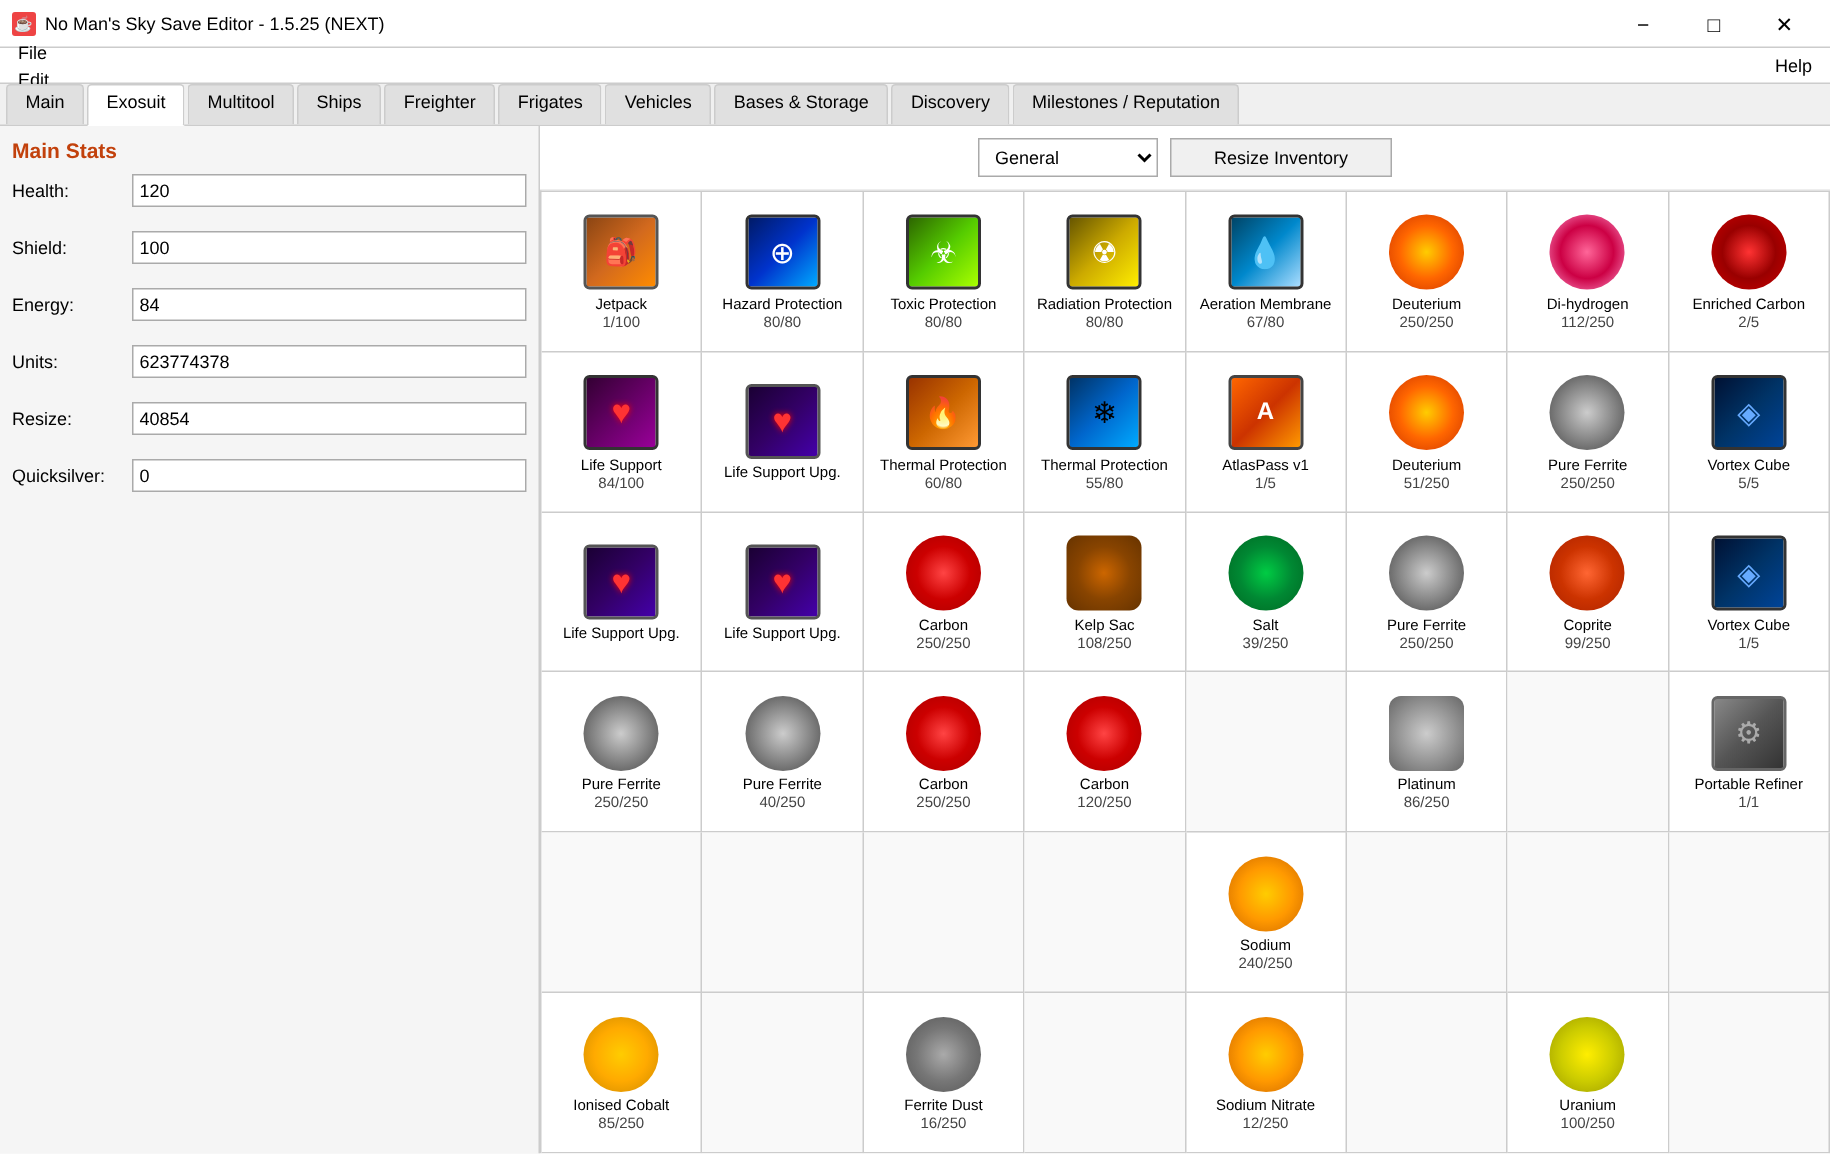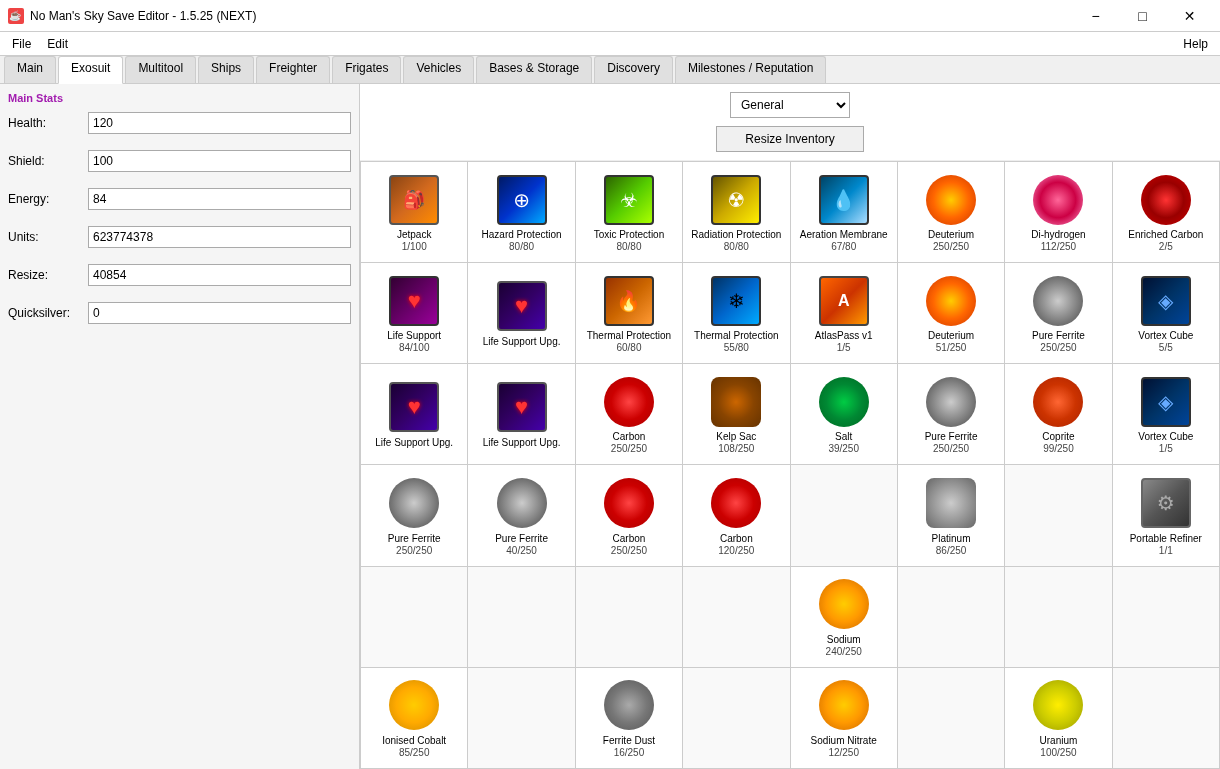--- a/index.html
+++ b/index.html
@@ -24,21 +24,21 @@
     
     .menu-bar {
       background: #fff;
       border-bottom: 1px solid #ccc;
       display: flex;
       align-items: center;
       justify-content: space-between;
       padding: 2px 4px;
       height: 24px;
     }
-    .menu-items { display: flex; gap: 0; }
+    .menu-items { display: flex; gap: 0; flex-direction: column; }
     .menu-item { padding: 2px 8px; cursor: pointer; font-size: 12px; }
     .menu-help { padding: 2px 8px; font-size: 12px; cursor: pointer; }
 
     
     .tab-bar {
       background: #f0f0f0;
       border-bottom: 1px solid #ccc;
       display: flex;
       padding: 0 4px;
       height: 28px;
@@ -69,23 +69,23 @@
     
     .left-panel {
       width: 360px;
       background: #f5f5f5;
       border-right: 1px solid #ccc;
       padding: 8px;
       flex-shrink: 0;
     }
     .panel-title {
       font-weight: bold;
-      font-size: 11px;
+      font-size: 14px;
       margin-bottom: 8px;
-      color: #a21caf;
+      color: #c2410c;
     }
     .stat-row {
       display: flex;
       align-items: center;
       margin-bottom: 16px;
     }
     .stat-label {
       width: 80px;
       font-size: 12px;
       color: #000;
@@ -107,21 +107,20 @@
       flex-direction: column;
       overflow: hidden;
     }
     .inventory-header {
       display: flex;
       align-items: center;
       justify-content: center;
       padding: 8px;
       gap: 8px;
       border-bottom: 1px solid #eee;
-      flex-direction: column;
     }
     .dropdown-select {
       height: 26px;
       border: 1px solid #aaa;
       padding: 2px 6px;
       font-size: 12px;
       background: white;
       cursor: pointer;
       min-width: 120px;
     }

